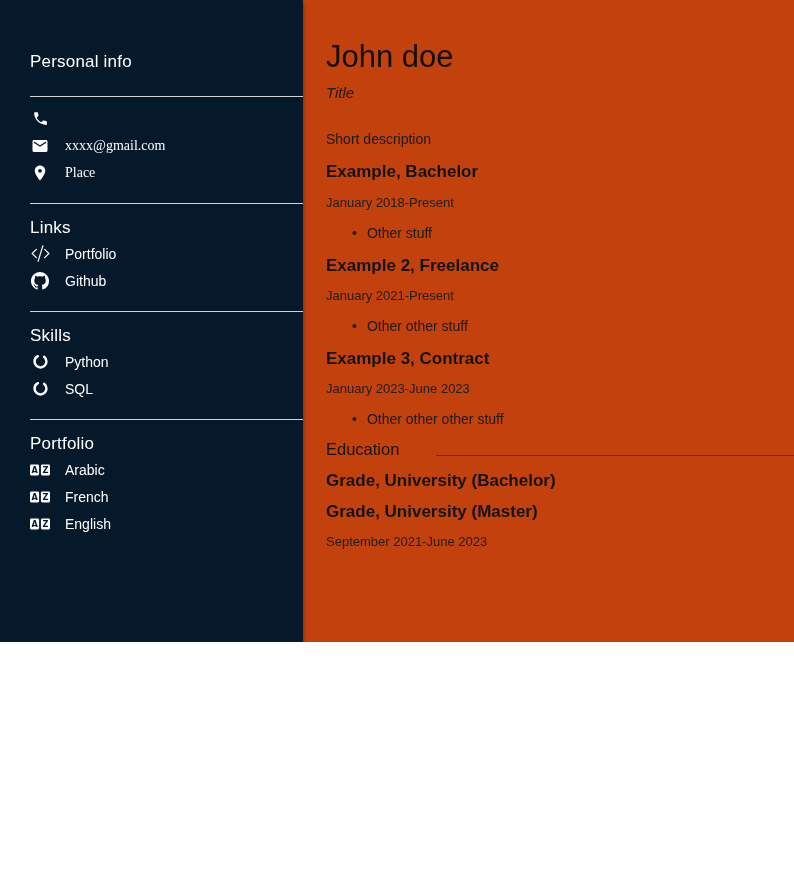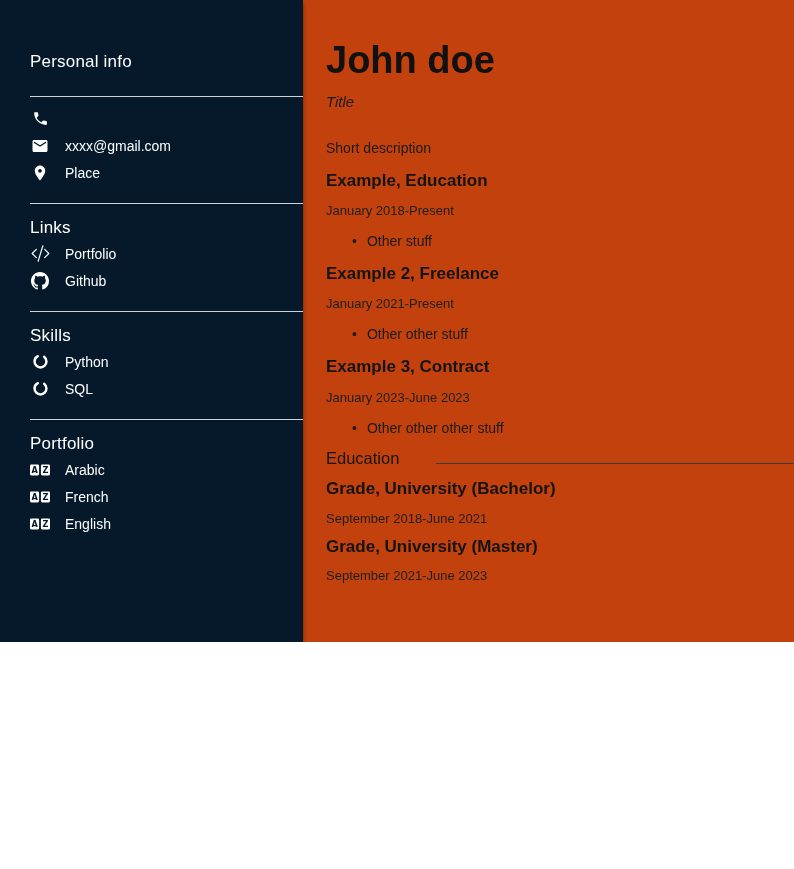--- a/index.html
+++ b/index.html
@@ -35,21 +35,21 @@
   }
   .side-heading.first { margin-top: 0; }
   .divider {
     border: none;
     height: 0;
     border-top: 1px solid #ccd3da;
     margin: 17px 0 0 0;
   }
   .divider.after-heading { margin-top: 24px; }
   .side-group { margin-top: 2px; }
-  .side-group.contact { margin-top: 8px; }
+  .side-group.contact { margin-top: 8px; font-family: Liberation Serif, serif; }
   .side-row {
     display: flex;
     align-items: center;
     height: 27px;
   }
   .side-row .icon {
     width: 20px;
     display: inline-flex;
     justify-content: center;
     align-items: center;
@@ -59,22 +59,22 @@
   .side-label { font-size: 14px; color: #ffffff; }
 
   
   .main {
     flex: 1;
     padding: 38px 0 0 23px;
     color: #1b1b1b;
   }
   .name {
     margin: 0;
-    font-size: 38px;
-    font-weight: 700;
+    font-size: 31px;
+    font-weight: 400;
     color: #111111;
     line-height: 1.2;
   }
   .subtitle { margin-top: 9px; font-size: 15px; color: #1b1b1b; font-style: italic; }
   .description { margin-top: 30px; font-size: 14px; color: #1b1b1b; }
 
   .section-head {
     display: flex;
     align-items: flex-end;
     margin-top: 28px;
@@ -231,21 +231,21 @@
   </aside>
 
   <main class="main">
 
     <h1 class="name">John doe</h1>
     <div class="subtitle">Title</div>
     <div class="description">Short description</div>
 
 
     <div class="entry">
-      <h3 class="entry-title">Example, Education</h3>
+      <h3 class="entry-title">Example, Bachelor</h3>
       <div class="entry-period">January 2018-Present</div>
       <ul class="bullets">
         <li>Other stuff</li>
       </ul>
     </div>
 
     <div class="entry">
       <h3 class="entry-title">Example 2, Freelance</h3>
       <div class="entry-period">January 2021-Present</div>
       <ul class="bullets">
@@ -261,21 +261,20 @@
       </ul>
     </div>
 
     <div class="section-head edu">
       <span class="label">Education</span>
       <span class="rule"></span>
     </div>
 
     <div class="entry edu">
       <h3 class="entry-title">Grade, University (Bachelor)</h3>
-      <div class="entry-period">September 2018-June 2021</div>
     </div>
 
     <div class="entry edu">
       <h3 class="entry-title">Grade, University (Master)</h3>
       <div class="entry-period">September 2021-June 2023</div>
     </div>
 
   </main>
 </div>
 

